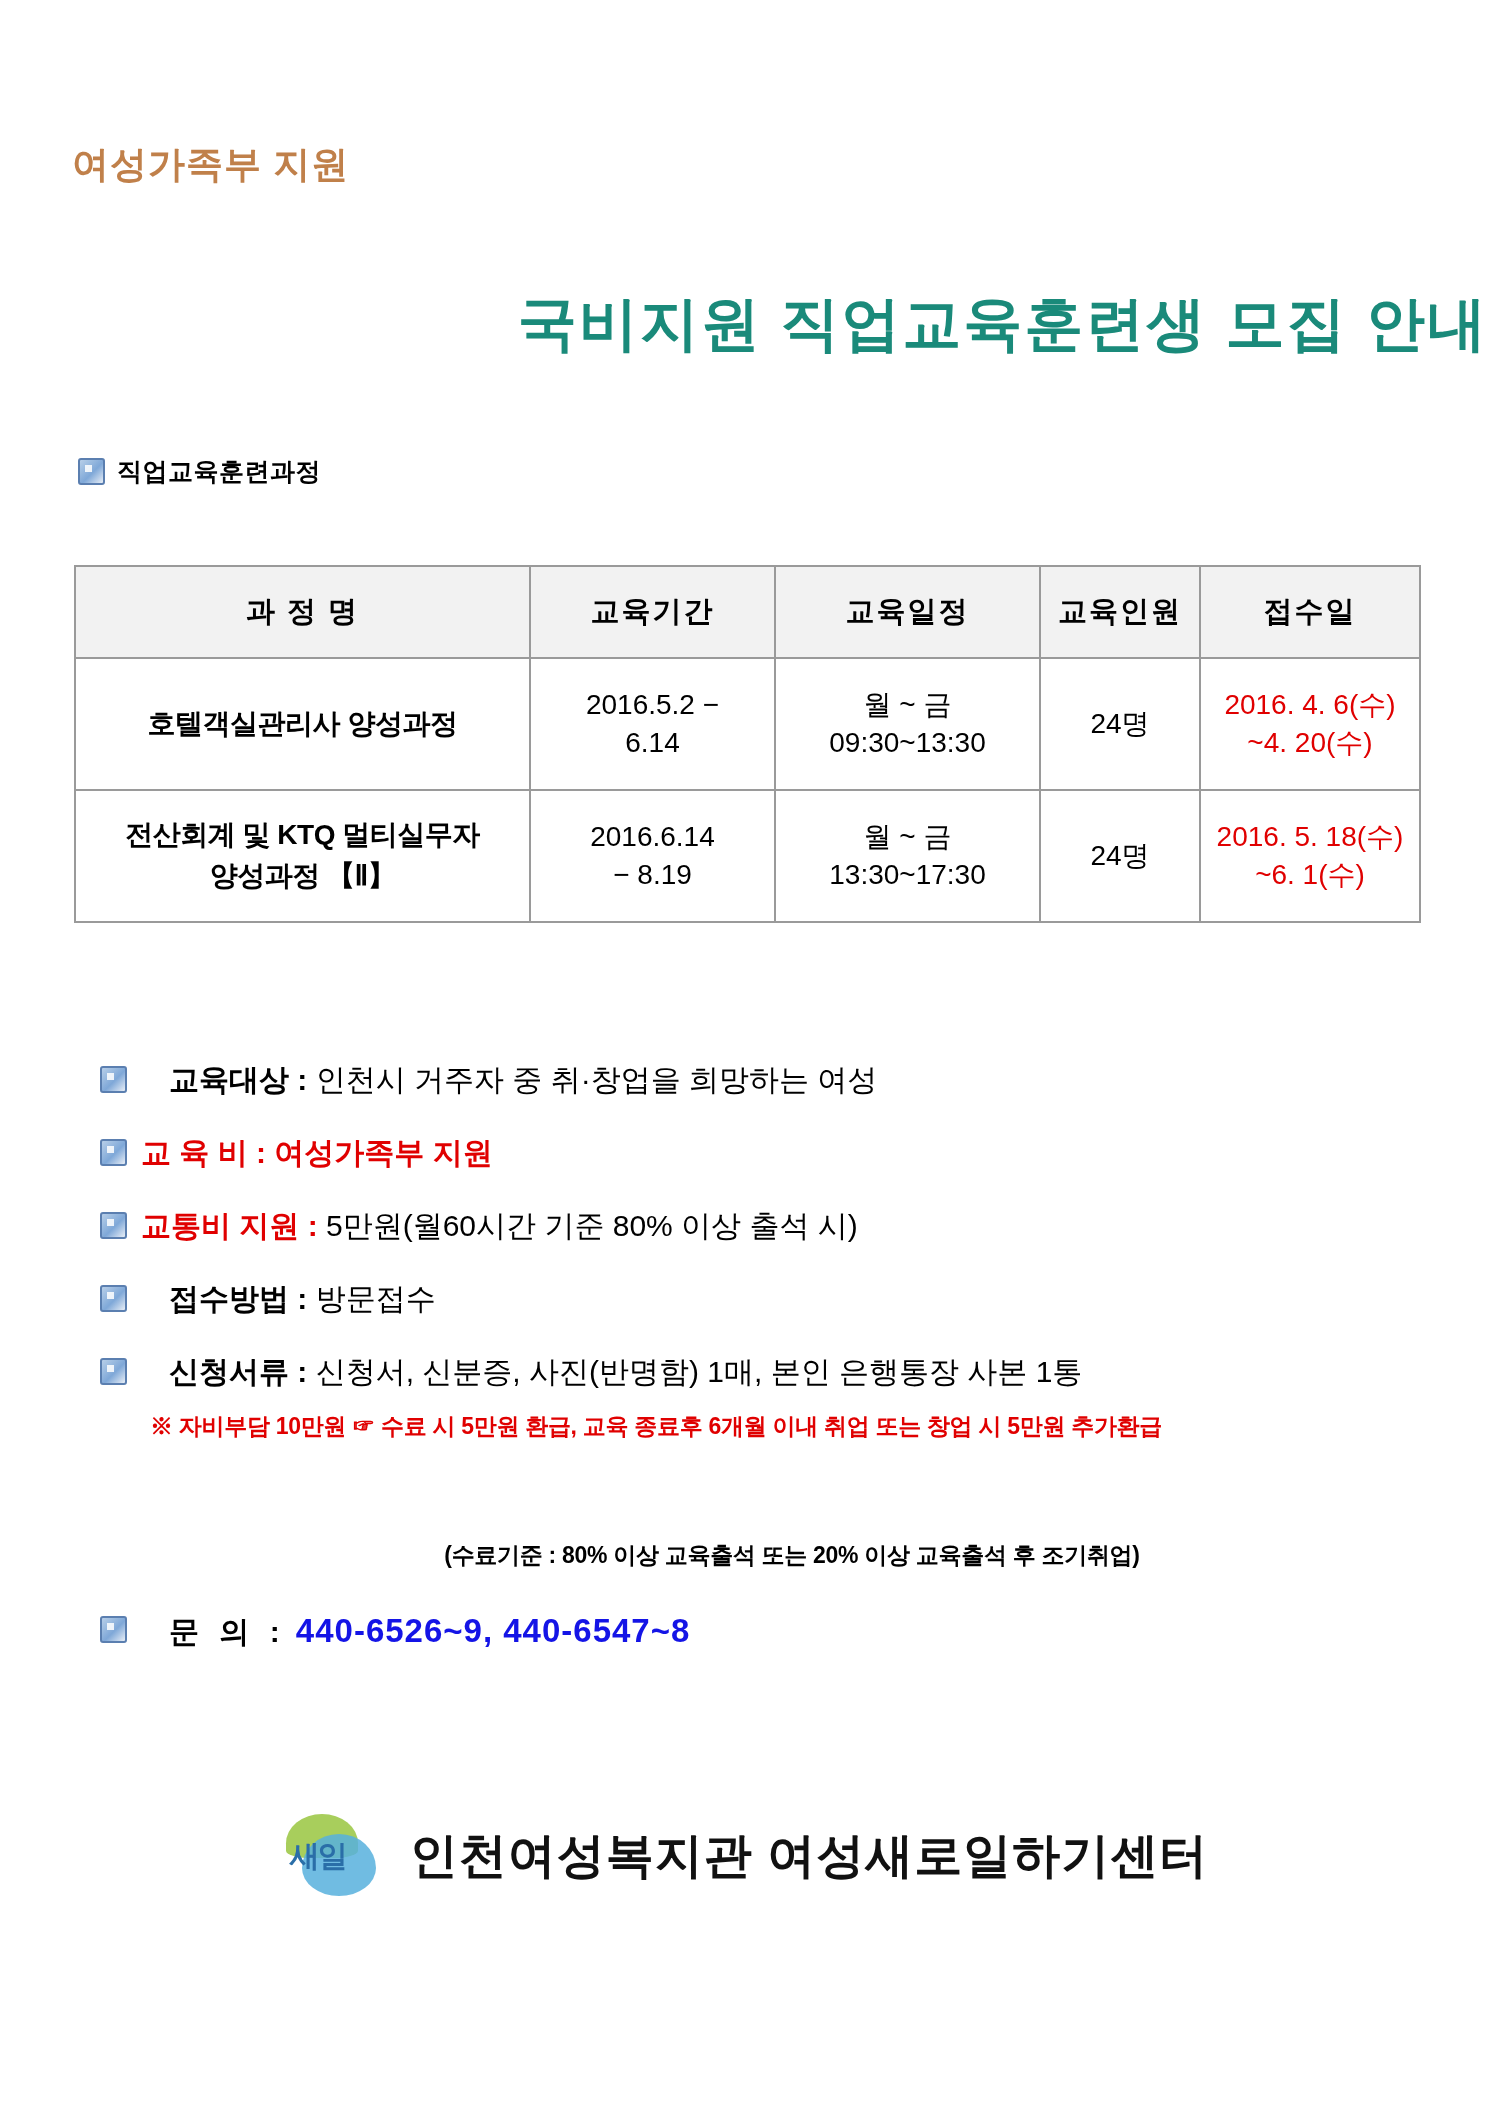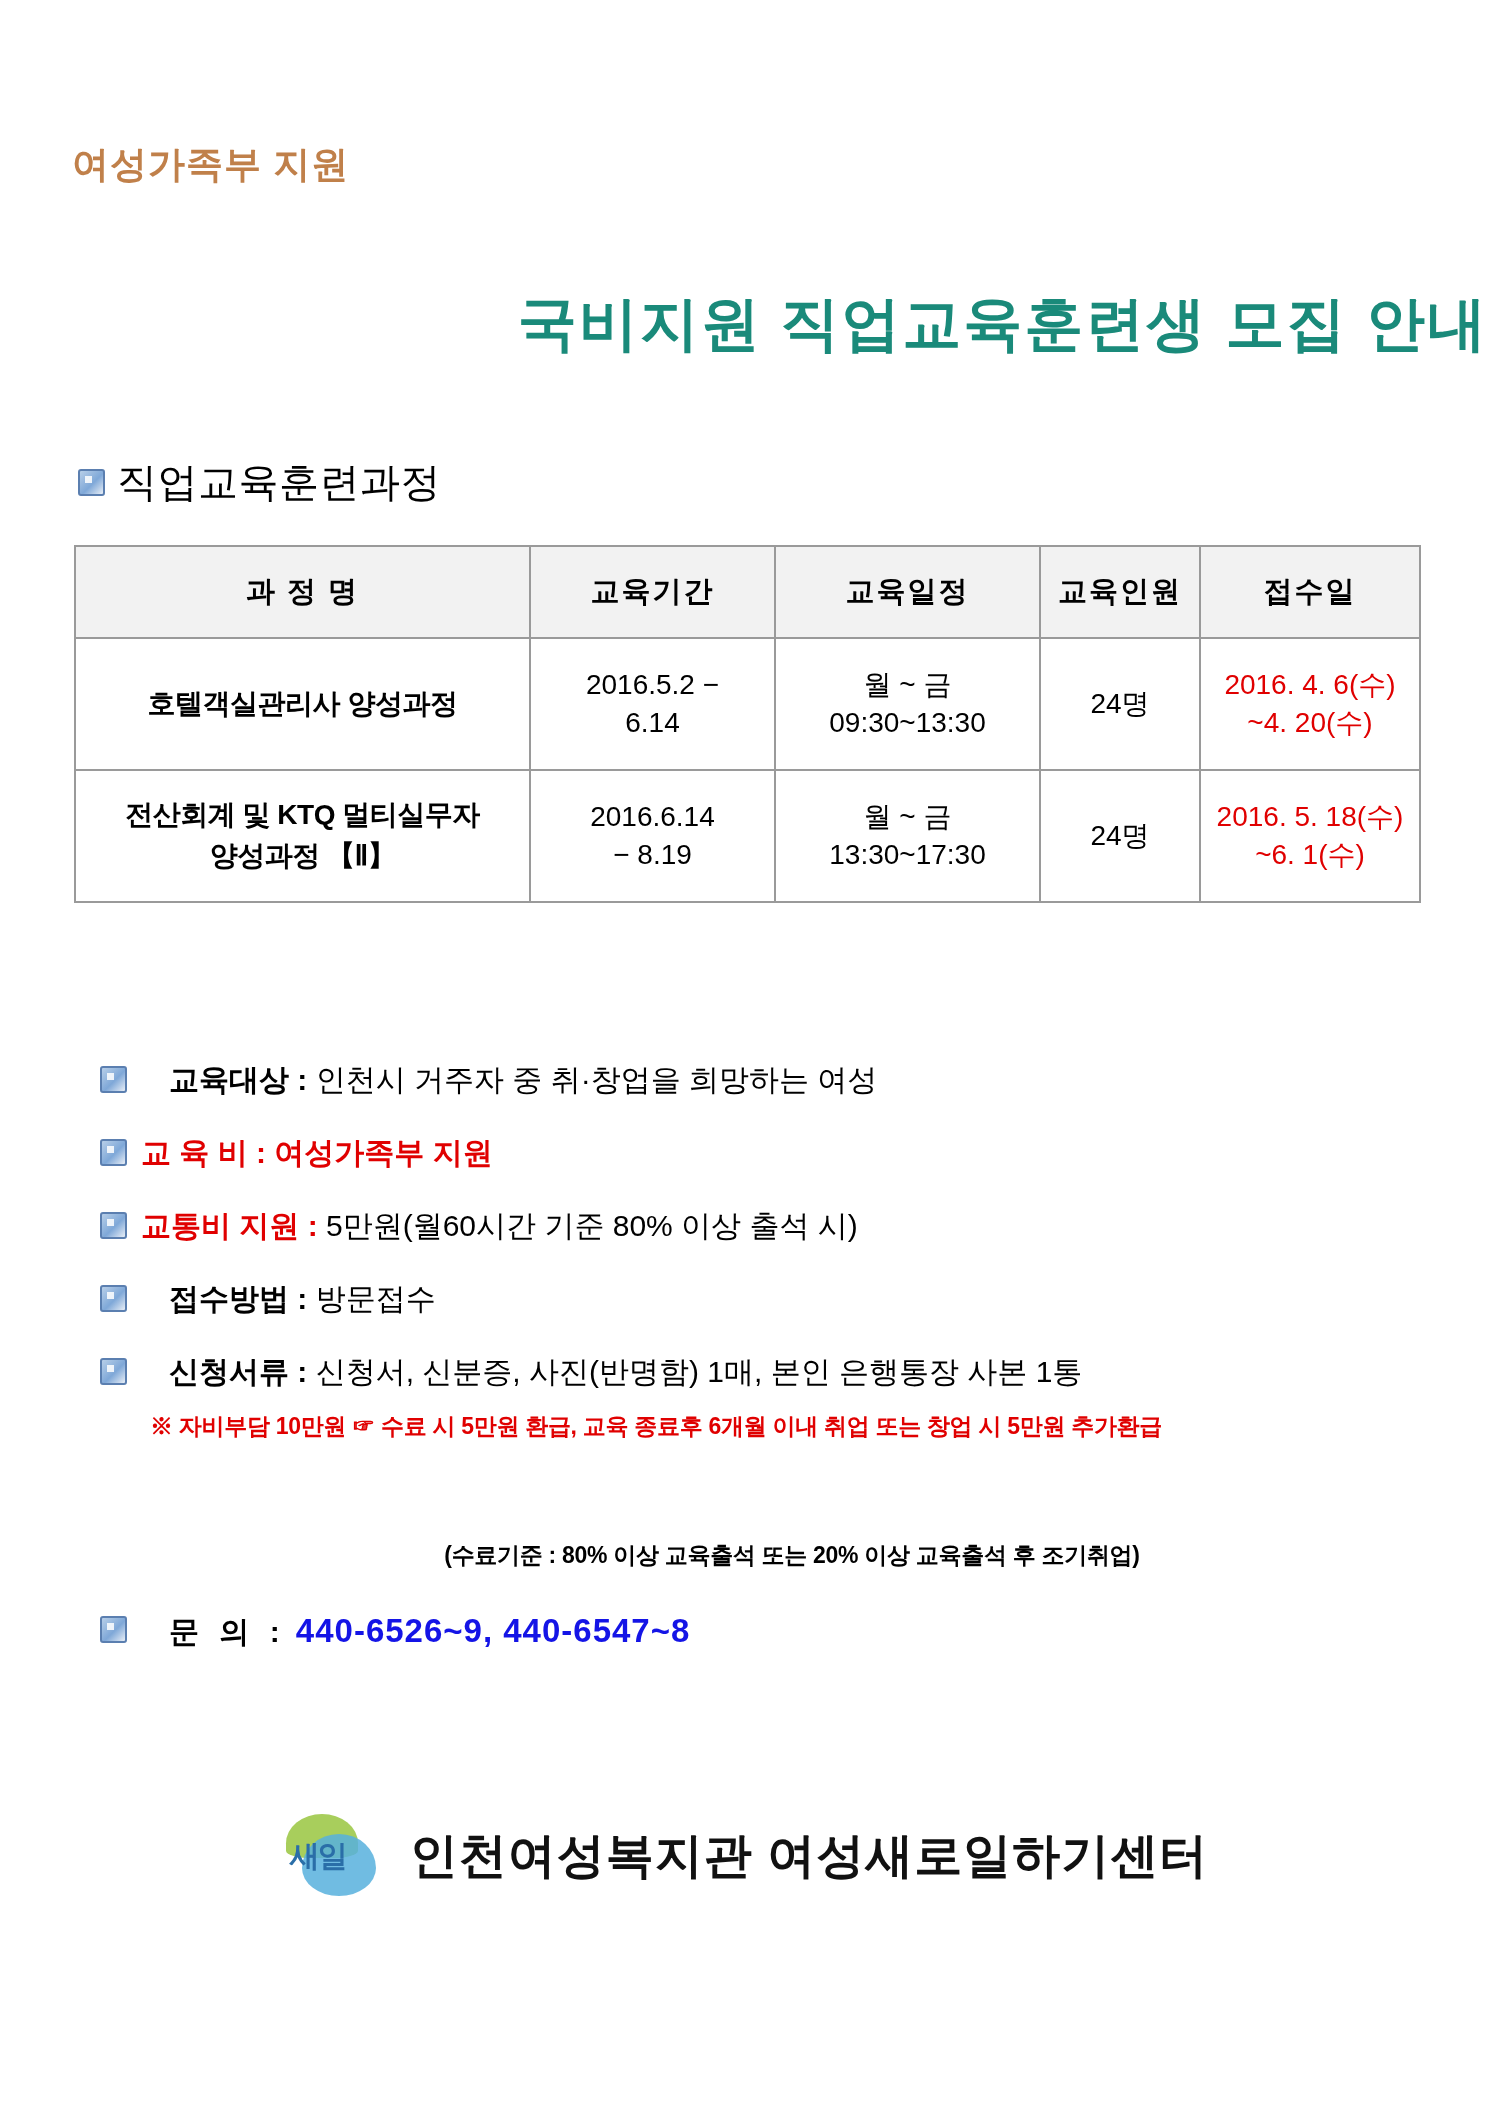--- a/index.html
+++ b/index.html
@@ -71,31 +71,31 @@
     content: "";
     position: absolute;
     left: 5px;
     top: 5px;
     width: 7px;
     height: 7px;
     background: #ffffff;
     opacity: .85;
   }
   .section-head-text {
-    font-size: 40px;
-    font-weight: normal;
+    font-size: 25px;
+    font-weight: bold;
     color: #000;
     letter-spacing: .5px;
   }
 
   
   table.course-table {
     position: absolute;
     left: 74px;
-    top: 545px;
+    top: 565px;
     width: 1345px;
     border-collapse: collapse;
     table-layout: fixed;
     padding-left: 16px;
   }
   table.course-table th,
   table.course-table td {
     border: 2px solid #9a9a9a;
     text-align: center;
     vertical-align: middle;

